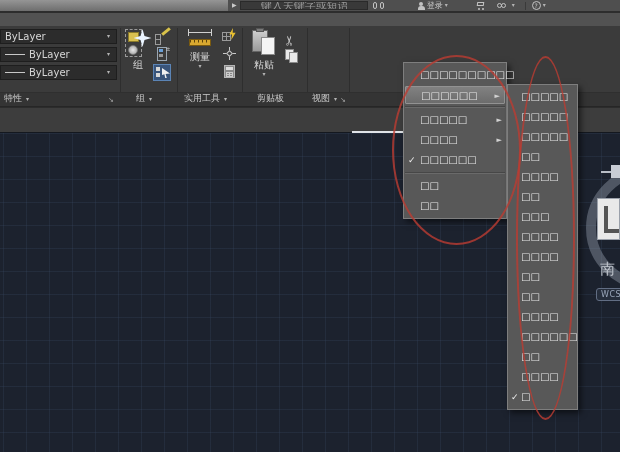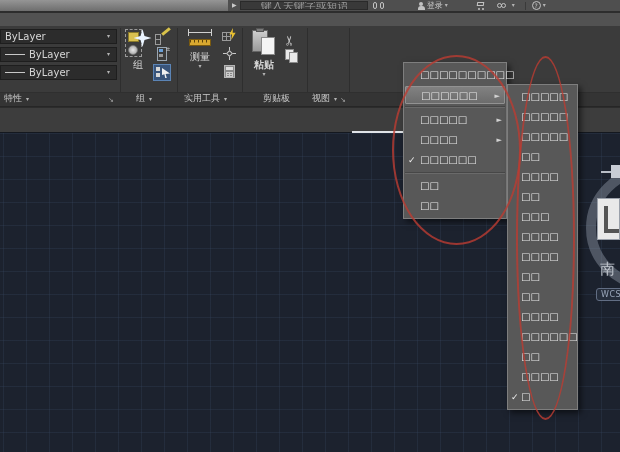--- a/index.html
+++ b/index.html
@@ -293,21 +293,21 @@
       <span class="mini">
         <span class="calc">
             <i></i>
             <b></b>
           </span>
       </span>
     </div>
 
     <div class="psep" style="left:242px;"></div>
 
-    <div class="bigbtn" style="left:247px;top:2px;width:34px;font-weight:bold;">
+    <div class="bigbtn" style="left:247px;top:2px;width:34px;">
       <span class="paste-icon">
         <span class="clip-back"></span>
           <span class="clip-tab"></span>
           <span class="clip-page"></span>
       </span>
       <span class="cap">粘贴</span>
       <span class="drop6">▾</span>
     </div>
     <div class="smallcol" style="left:284px;top:4px;">
       <span class="mini" style="height:16px;">
@@ -331,21 +331,21 @@
       </span>
       <span class="launcher" style="position:absolute;left:108px;bottom:2px;">↘</span>
       <span class="plabel" style="left:136px;">
         <span>组</span>
         <span class="drop6">▾</span>
       </span>
       <span class="plabel" style="left:184px;">
         <span>实用工具</span>
         <span class="drop6">▾</span>
       </span>
-      <span class="plabel" style="left:263px;margin-top:28px;">
+      <span class="plabel" style="left:257px;margin-top:28px;">
         <span>剪贴板</span>
       </span>
       <span class="plabel" style="left:312px;">
         <span>视图</span>
         <span class="drop6">▾</span>
       </span>
       <span class="launcher" style="position:absolute;left:340px;bottom:2px;">↘</span>
     </div>
   </div>
 

